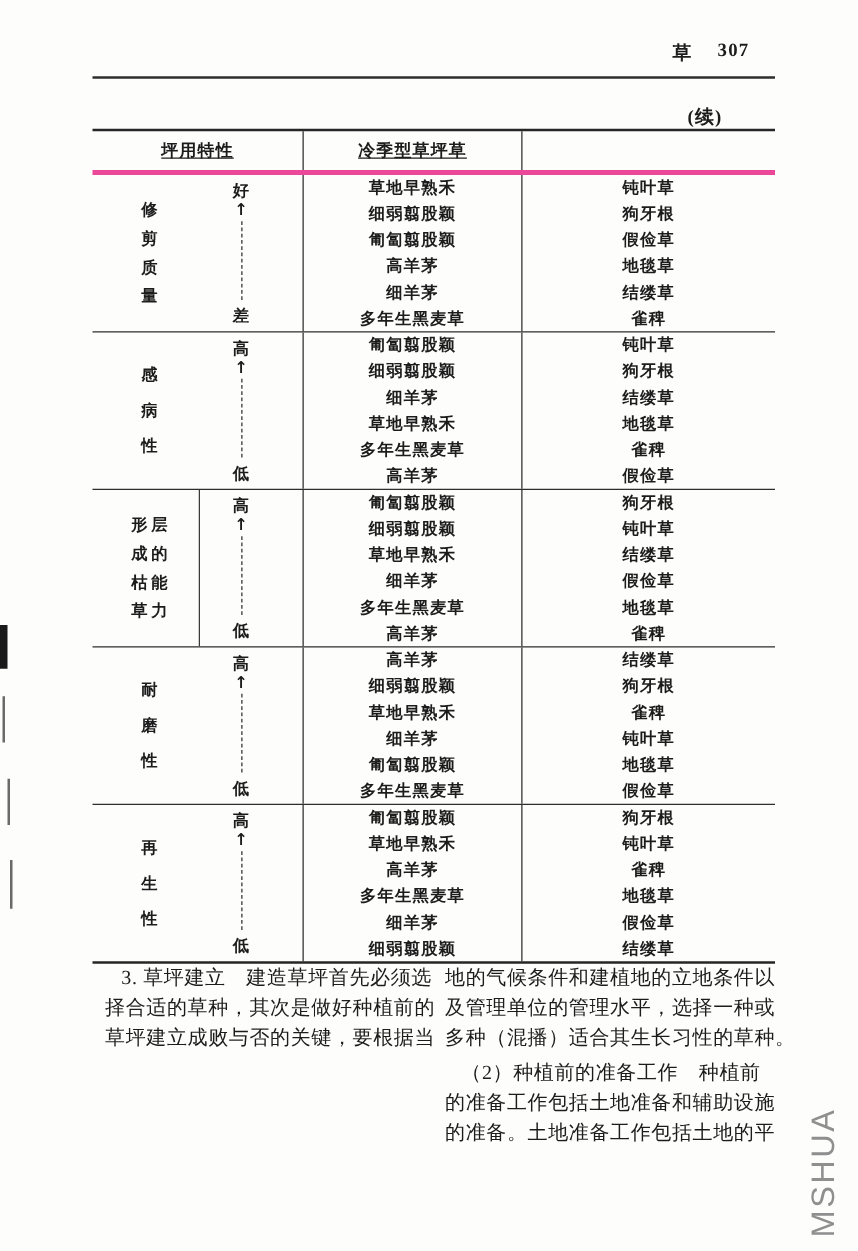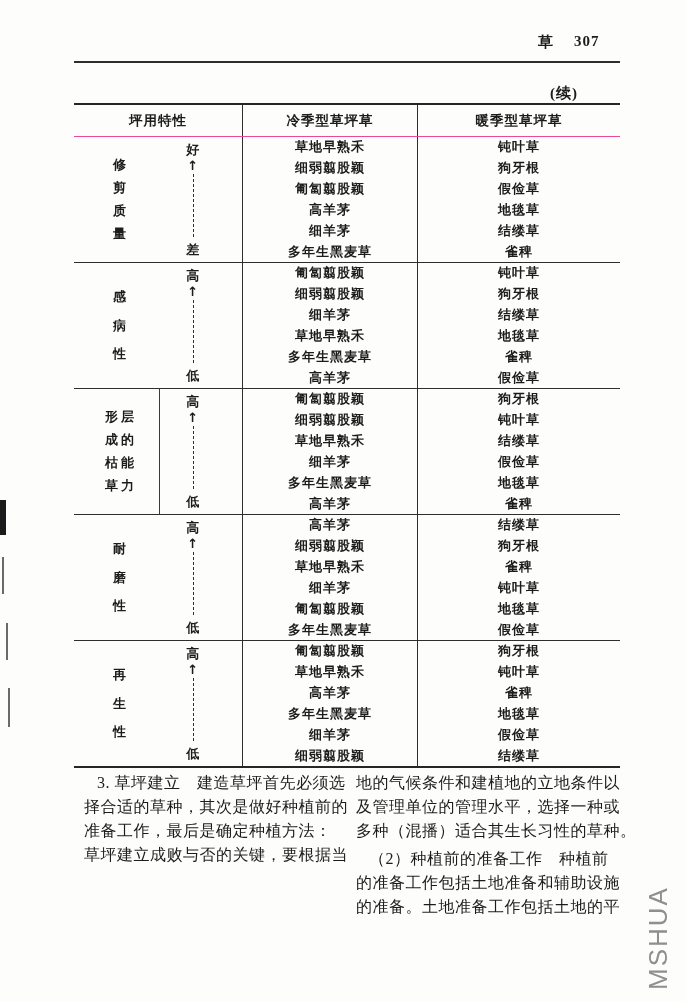--- a/index.html
+++ b/index.html
@@ -27,21 +27,21 @@
   }
   
   .ttable{
     position:absolute;top:103px;left:74px;width:546px;
     border-top:2px solid #262626;border-bottom:2px solid #262626;
     font-size:13px;font-weight:600;letter-spacing:1px;
   }
   .trow{
     display:grid;grid-template-columns:169px 175px 1fr;
   }
-  .thead{height:31px;border-bottom:1px solid #ec4899;}
+  .thead{height:31px;border-bottom:4px solid #ec4899;text-decoration:underline;}
   .thead .hcell{
     display:flex;align-items:center;justify-content:center;
     font-size:13.5px;
   }
   .tgroup{height:125px;border-bottom:1px solid #2e2e2e;}
   .tgroup:last-child{border-bottom:none;}
   .c1,.c2{border-right:1px solid #2e2e2e;}
   .c1{position:relative;}
   .trait{
     position:absolute;left:0;top:14px;bottom:14px;width:56%;
@@ -95,21 +95,20 @@
     <span>307</span>
   </div>
   <div class="rule"></div>
   <div class="cont">(续)</div>
 
   <div class="ttable">
 
     <div class="trow thead">
       <div class="hcell c1">坪用特性</div>
       <div class="hcell c2">冷季型草坪草</div>
-      <div class="hcell c3">暖季型草坪草</div>
     </div>
 
     <div class="trow tgroup">
       <div class="c1">
         <div class="trait">
           <span>修</span>
           <span>剪</span>
           <span>质</span>
           <span>量</span>
         </div>
@@ -266,21 +265,20 @@
         <div class="name">假俭草</div>
         <div class="name">结缕草</div>
       </div>
     </div>
 
   </div>
 
   <div class="bcol left">
     <div class="bline indent">3. 草坪建立　建造草坪首先必须选</div>
     <div class="bline">择合适的草种，其次是做好种植前的</div>
-    <div class="bline">准备工作，最后是确定种植方法：</div>
     <div class="bline">草坪建立成败与否的关键，要根据当</div>
   </div>
 
   <div class="bcol right">
     <div class="bline">地的气候条件和建植地的立地条件以</div>
     <div class="bline">及管理单位的管理水平，选择一种或</div>
     <div class="bline">多种（混播）适合其生长习性的草种。</div>
     <div class="bline indent gap-above">（2）种植前的准备工作　种植前</div>
     <div class="bline">的准备工作包括土地准备和辅助设施</div>
     <div class="bline">的准备。土地准备工作包括土地的平</div>

